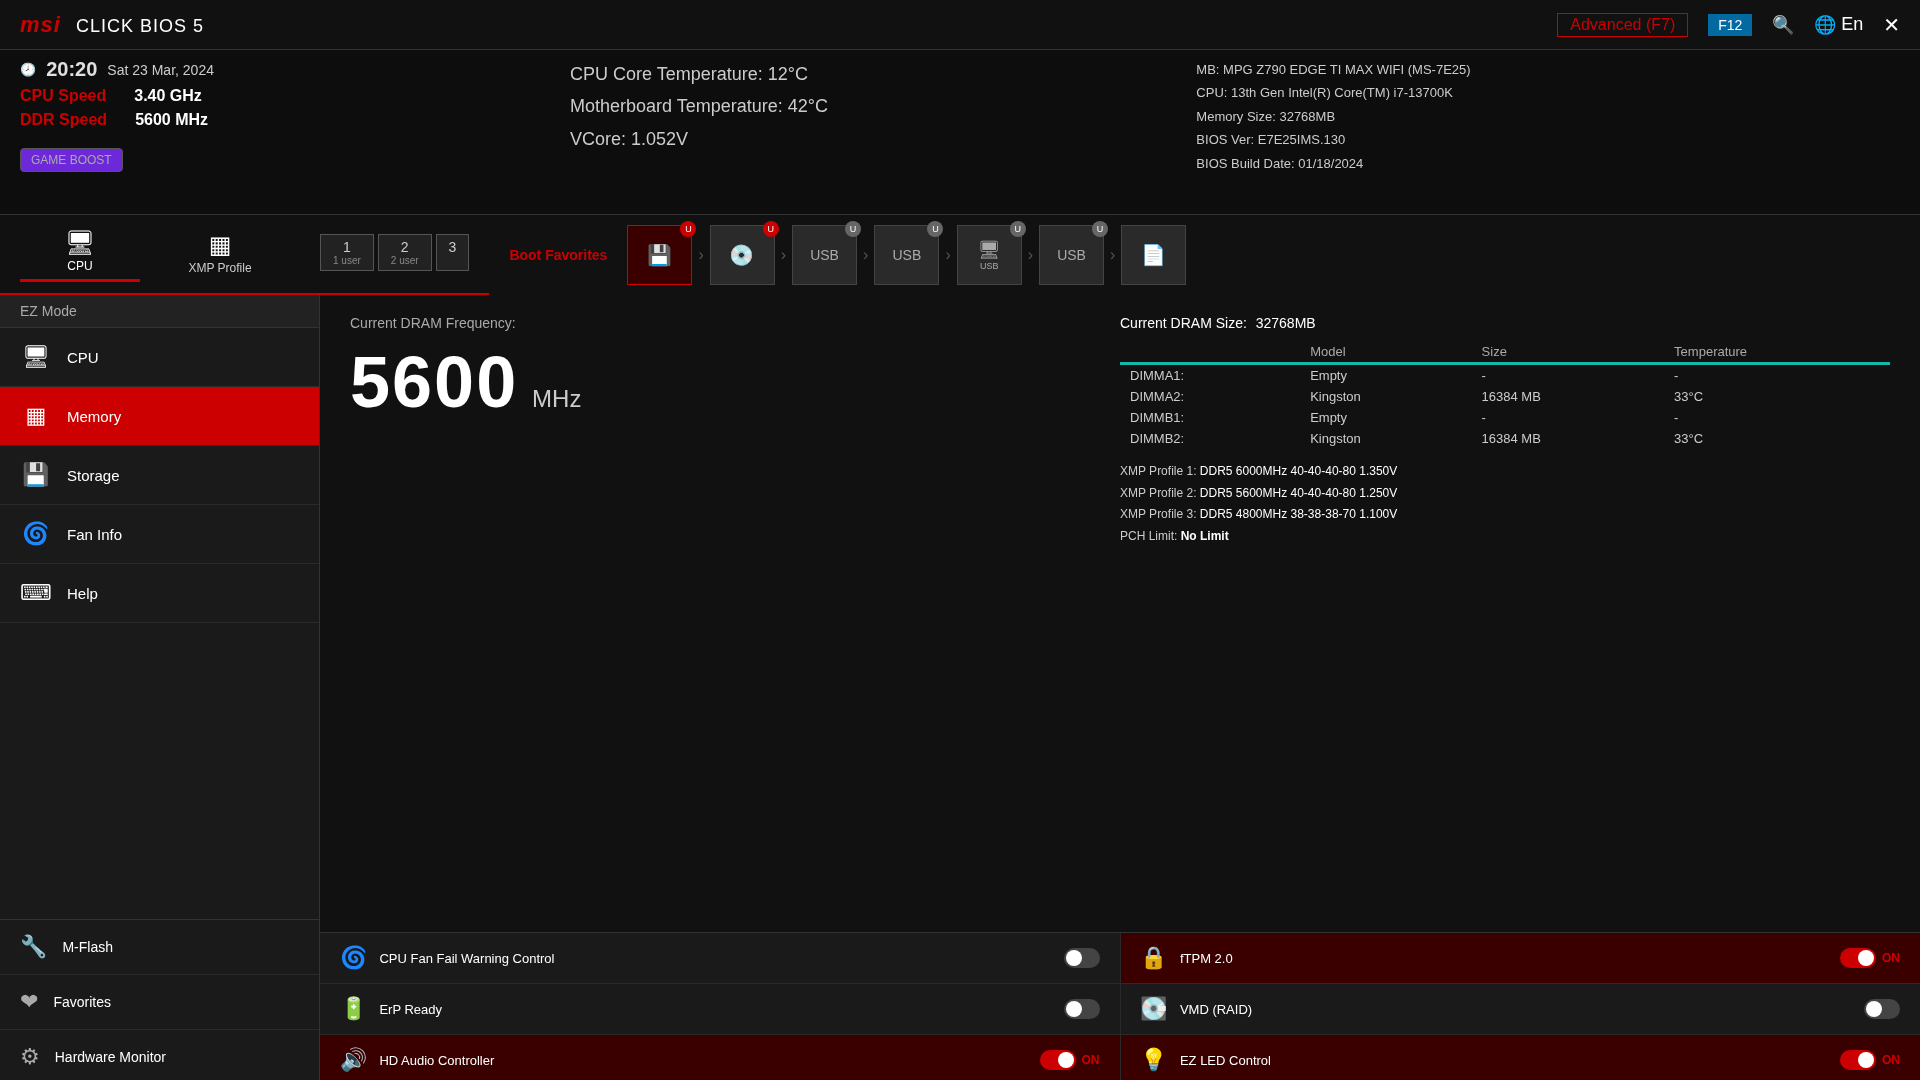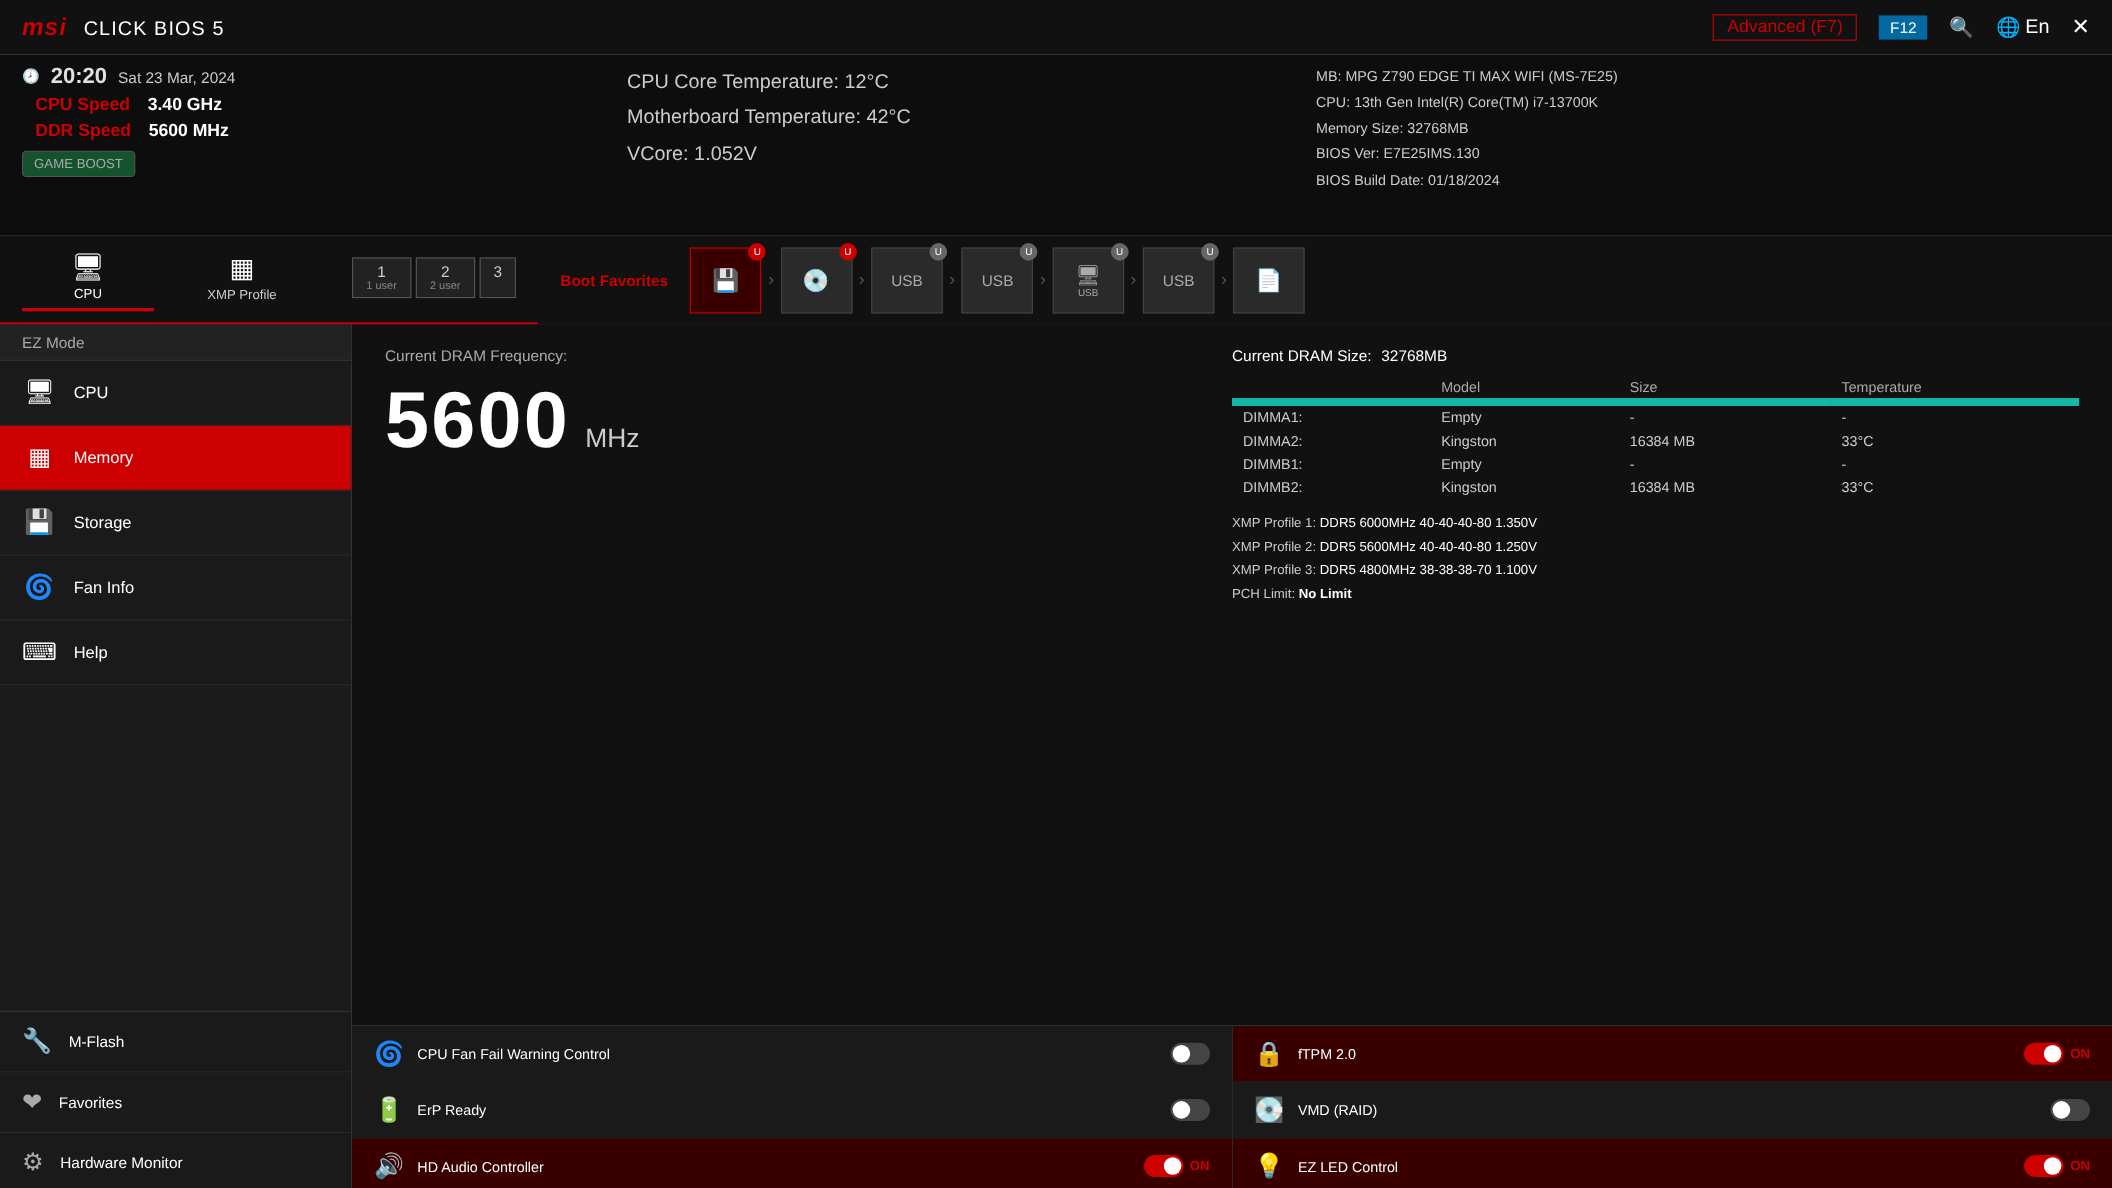--- a/index.html
+++ b/index.html
@@ -65,35 +65,34 @@
     .datetime {
       display: flex;
       align-items: center;
       gap: 10px;
       font-size: 13px;
       color: #ccc;
     }
     .clock { color: #e0e0e0; font-size: 20px; font-weight: bold; }
     .speed-row {
       display: flex;
-      gap: 8px;
+      gap: 20px;
       margin-top: 6px;
-      margin-left: 12px;
     }
     .speed-label { color: #cc0000; font-size: 16px; font-weight: bold; }
     .speed-val { color: #fff; font-size: 16px; font-weight: bold; margin-left: 8px; }
     .game-boost {
-      margin-top: 8px;
+      margin-top: 19px;
       border: 1px solid #555;
       border-radius: 4px;
       padding: 4px 10px;
       display: inline-block;
       font-size: 12px;
       color: #aaa;
-      background: #14532d;
+      background: #6d28d9;
     }
 
     .top-center {
       flex: 1;
       font-size: 18px;
       line-height: 1.8;
       color: #ccc;
     }
 
     .top-right {
@@ -267,21 +266,21 @@
     .dram-table {
       width: 100%;
       border-collapse: collapse;
       margin-bottom: 12px;
     }
     .dram-table th {
       color: #aaa;
       font-weight: normal;
       text-align: left;
       padding: 3px 10px;
-      border-bottom: 7px solid #14b8a6;
+      border-bottom: 3px solid #14b8a6;
       margin-top: 18px;
     }
     .dram-table td {
       padding: 3px 10px;
       color: #ccc;
     }
     .xmp-profiles { font-size: 12px; color: #ccc; line-height: 1.8; margin-top: 10px; }
     .xmp-profiles .xmp-highlight { color: #fff; }
     .action-btn {
       display: flex;

